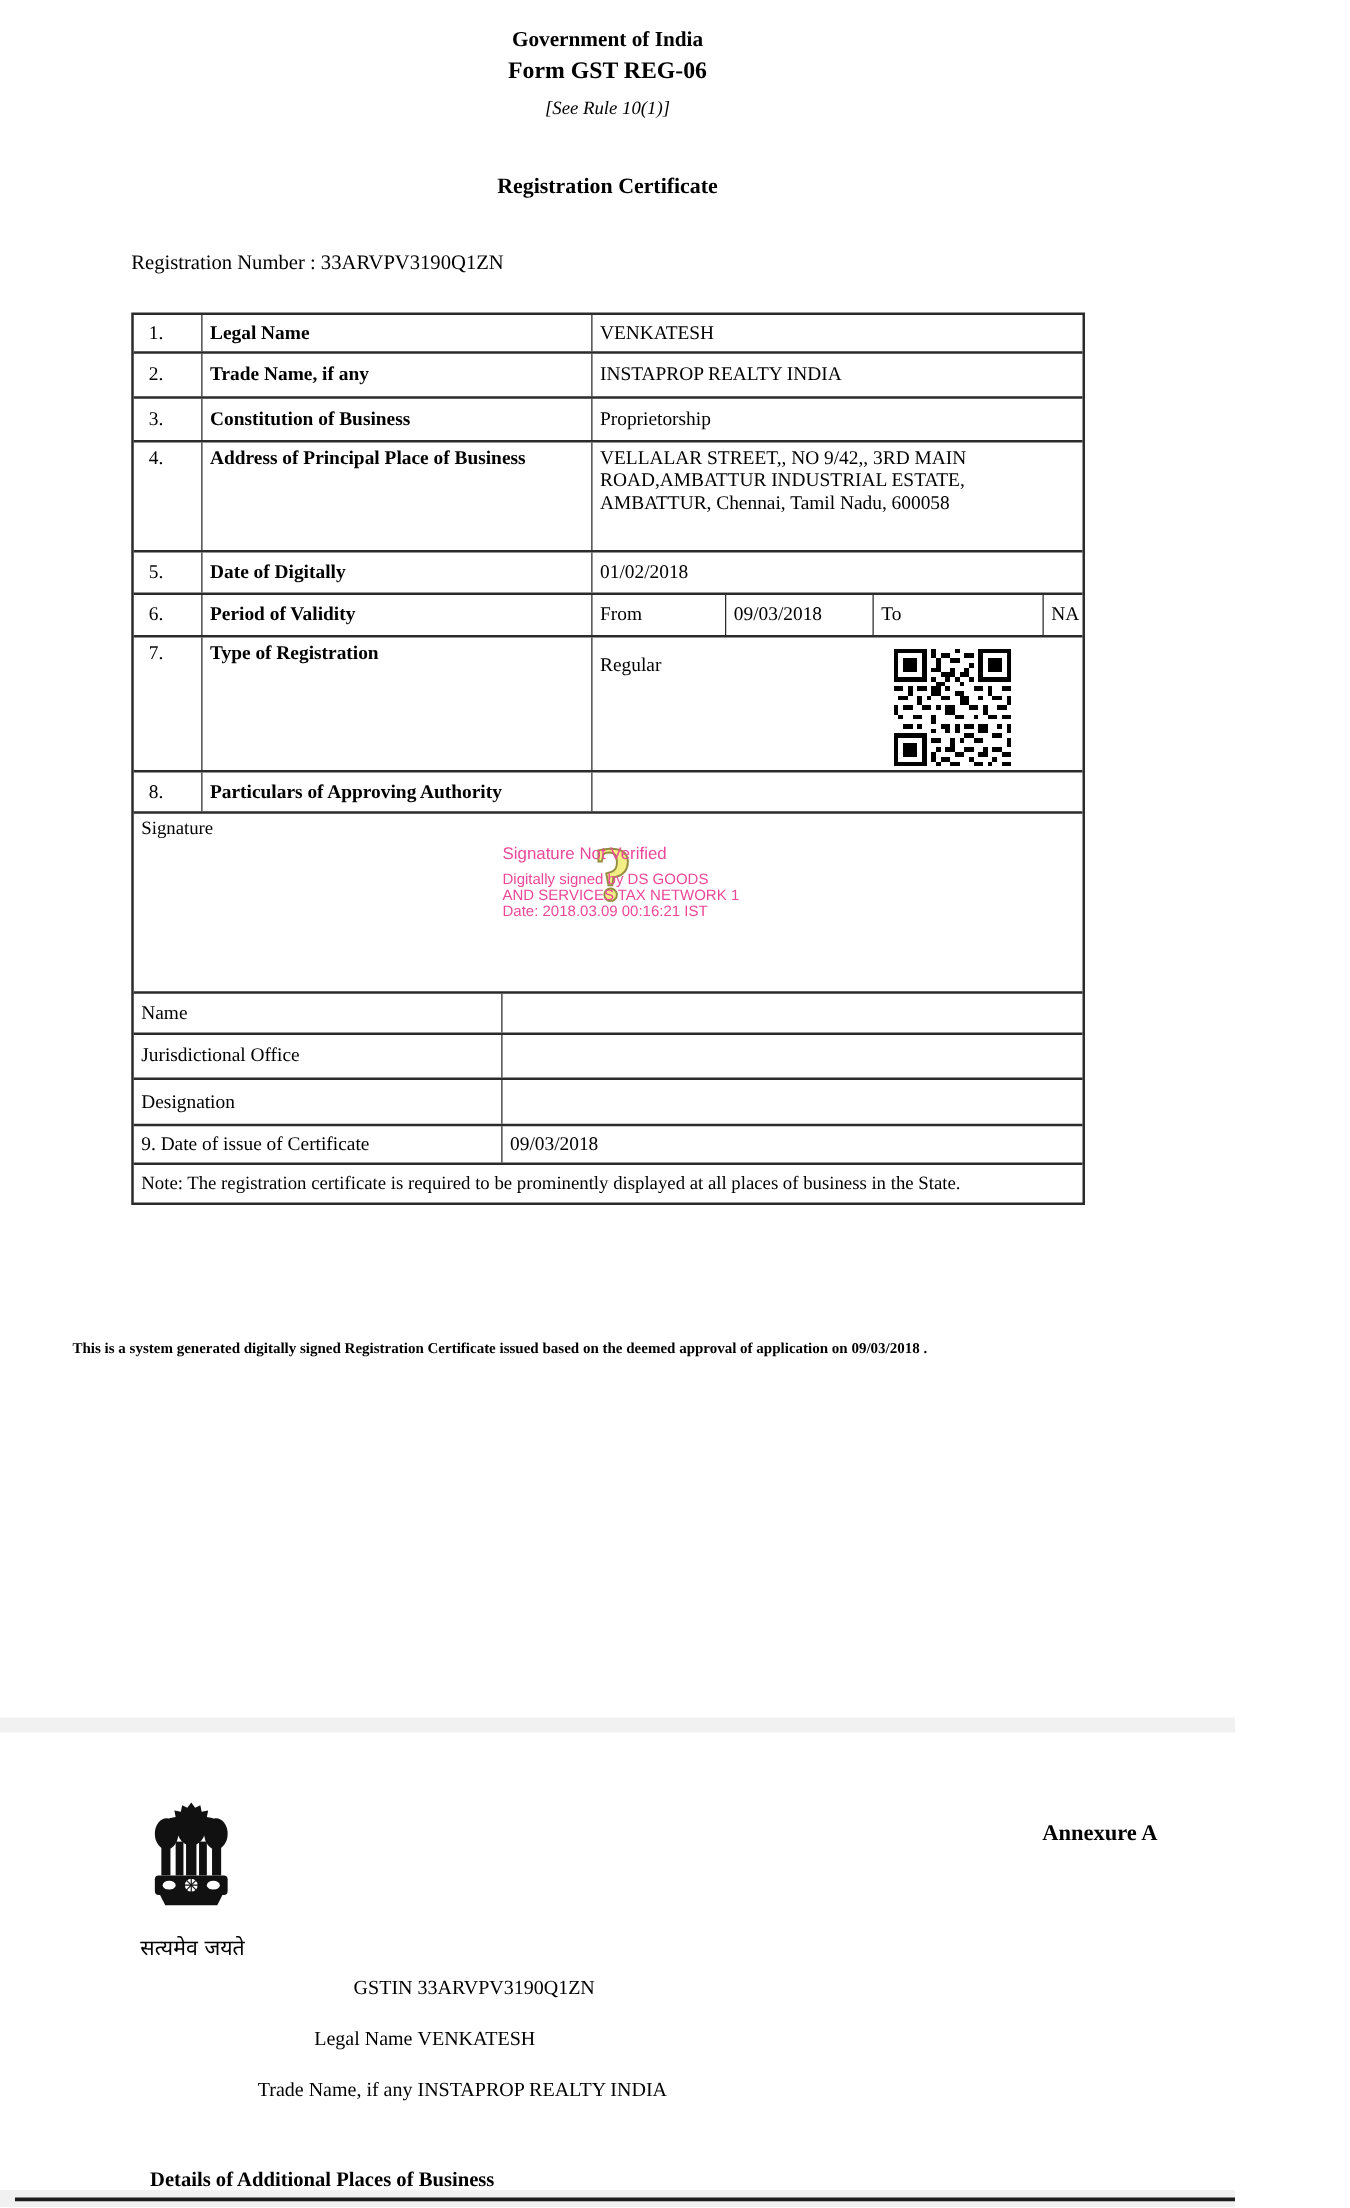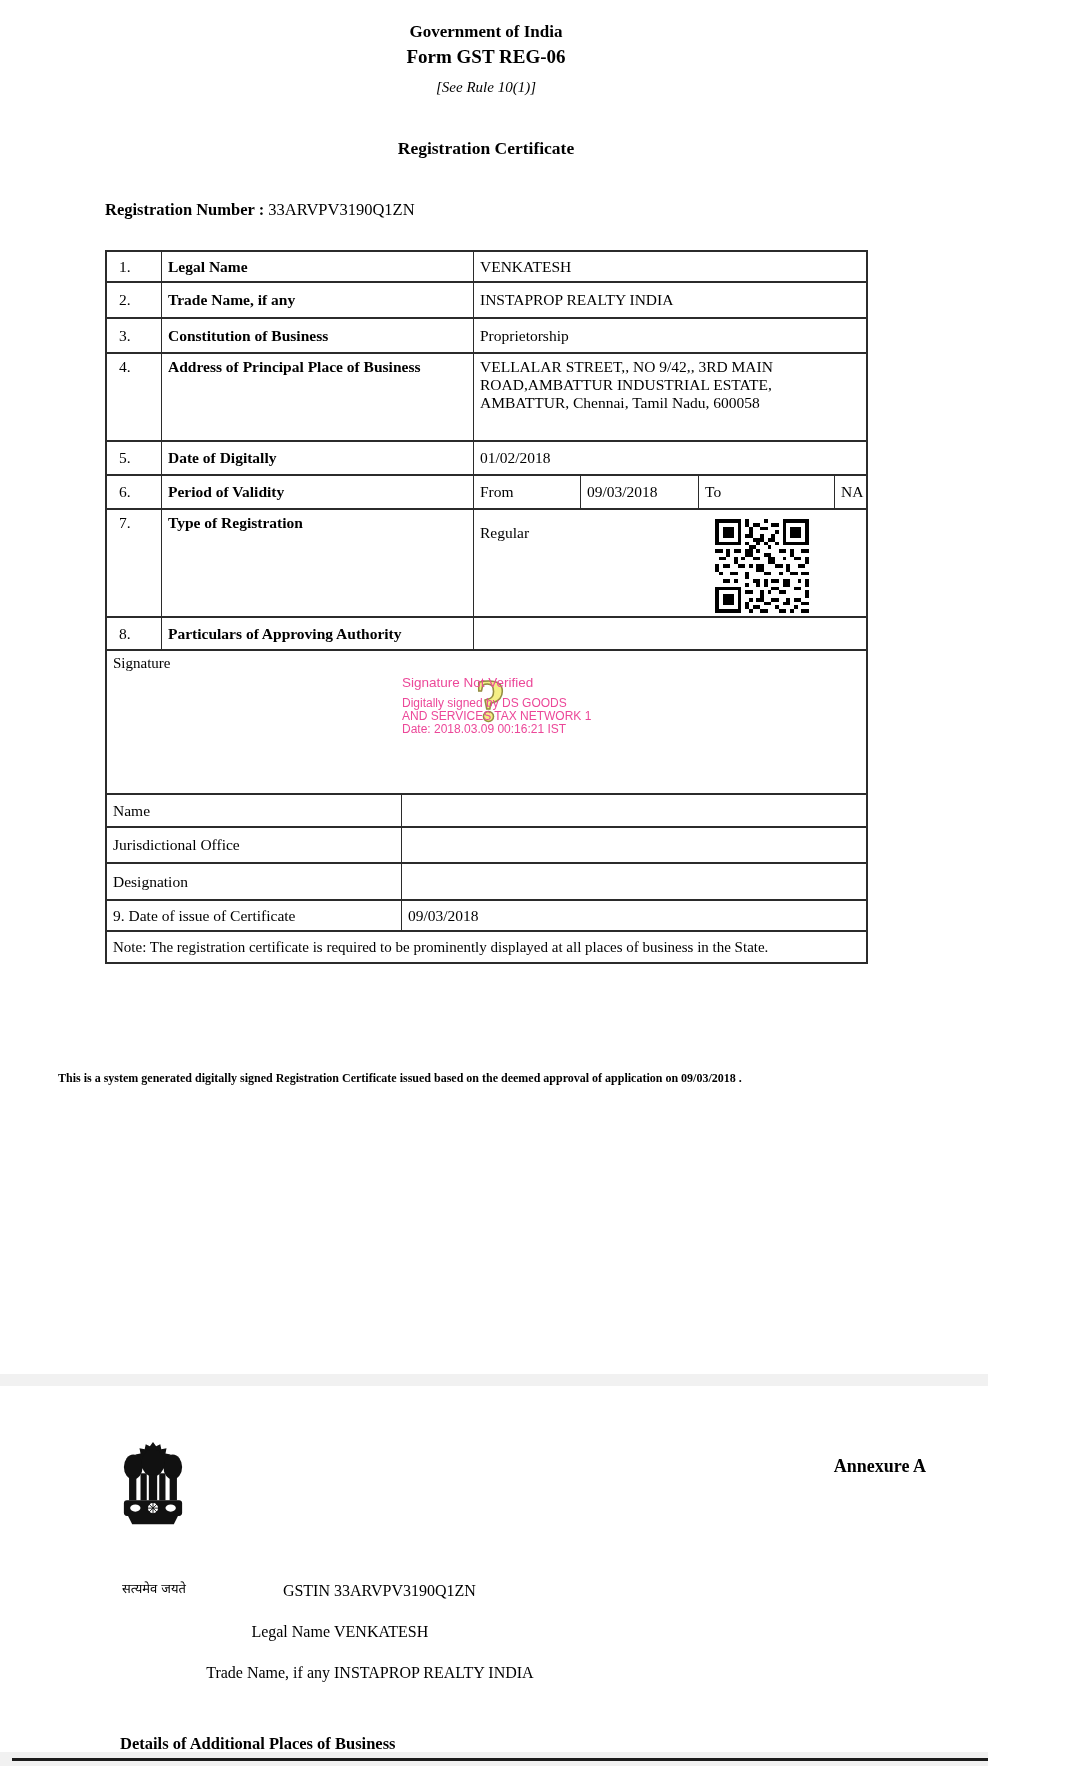--- a/index.html
+++ b/index.html
@@ -9,21 +9,21 @@
     font-family:"Liberation Serif", serif; color:#000;
     overflow:hidden;
   }
   .abs { position:absolute; }
   .ctr { left:0; width:972px; text-align:center; }
   .h-govt { top:22px; font-weight:bold; font-size:17px; }
   .h-form { top:46px; font-weight:bold; font-size:19px; }
   .h-rule { top:79px; font-style:italic; font-size:15px; }
   .h-title { top:138px; font-weight:bold; font-size:17.5px; }
   .regline { left:105px; top:200px; font-size:16.5px; }
-  .regline b { font-weight:bold; }
+  .regline b { font-weight:normal; }
 
   
   .tbl { position:absolute; left:105px; top:250px; width:763px; border:2px solid #2b2b2b; }
   .row { display:flex; border-bottom:2px solid #2b2b2b; align-items:center; }
   .row:last-child { border-bottom:none; }
   .c { border-right:1px solid #2b2b2b; padding:3px 6px; height:100%; font-size:15.5px; display:flex; align-items:center; }
   .c:last-child { border-right:none; }
   .c.num { width:55px; padding-left:12px; flex:none; }
   .c.lab { width:312px; font-weight:bold; flex:none; }
   .c.val { flex:1; }
@@ -48,22 +48,22 @@
            font-family:"Liberation Serif", serif; }
   .notecell { padding:4px 6px; font-size:15px; width:100%; }
 
   .sysline { left:58px; top:1071px; font-weight:bold; font-size:12px; width:980px; }
 
   .sep-band { left:0; top:1374px; width:1080px; height:12px; background:#f1f1f1; }
 
   
   .annexure { top:1456px; right:62px; font-weight:bold; font-size:18px; }
   .emblem { left:118px; top:1440px; width:70px; height:104px; }
-  .motto { left:104px; top:1546px; width:100px; text-align:center; font-size:13px;
-           font-family:"DejaVu Sans", sans-serif;margin-top:33px; }
+  .motto { left:104px; top:1546px; width:100px; text-align:center; font-size:17px;
+           font-family:"DejaVu Sans", sans-serif; }
   .f-row { left:118px; font-size:16px;text-align:right; }
   .f-lab { display:inline-block; width:212px; }
   .f-val { display:inline-block; }
   .f1{top:1582px}.f2{top:1623px}.f3{top:1664px}
   .details-head { left:120px; top:1734px; font-weight:bold; font-size:16.5px; }
   .bottom-strip { left:0; top:1752px; width:1080px; height:14px; background:#f1f1f1; }
   .bottom-line { left:12px; top:1758px; width:1068px; height:3px; background:#1c1c1c; }
 </style>
 </head>
 <body>

